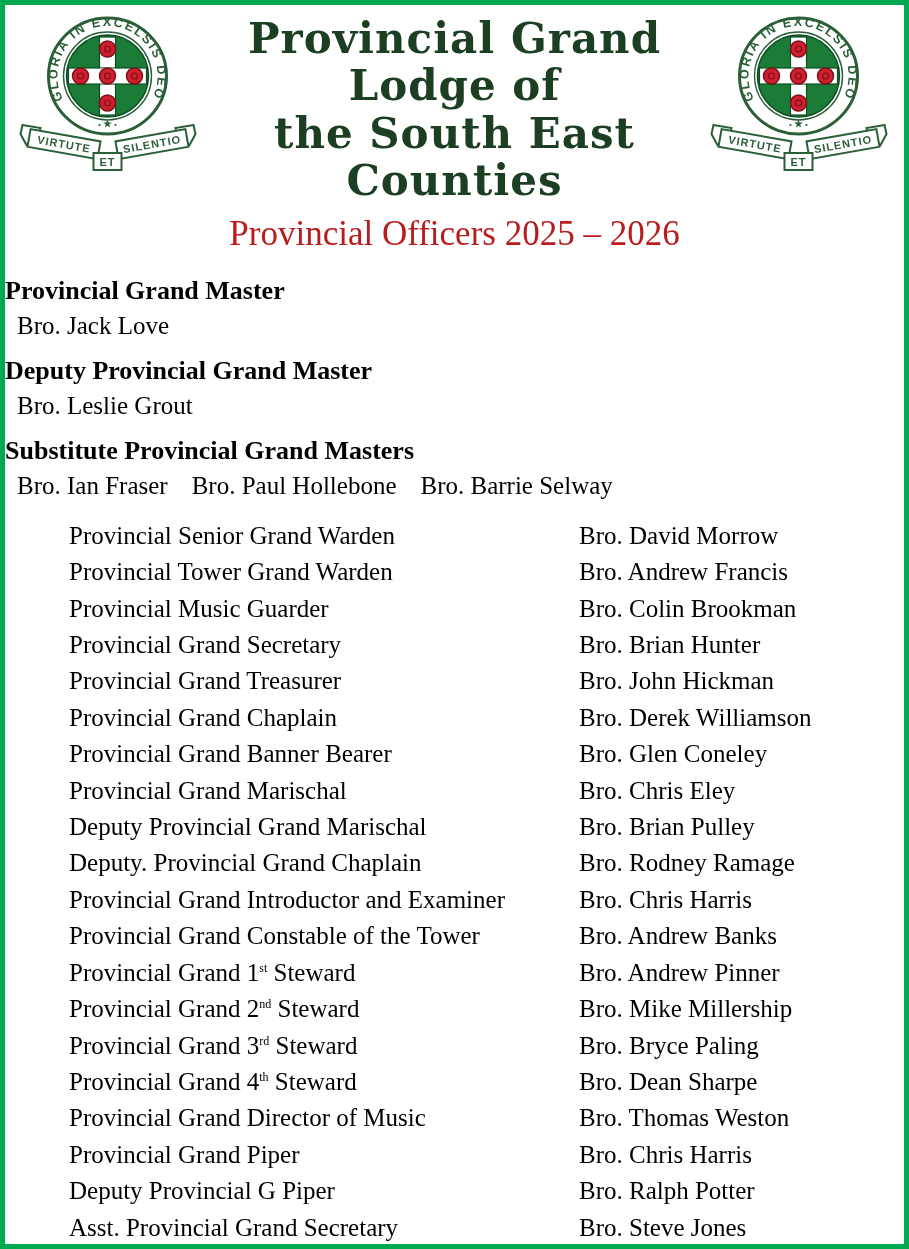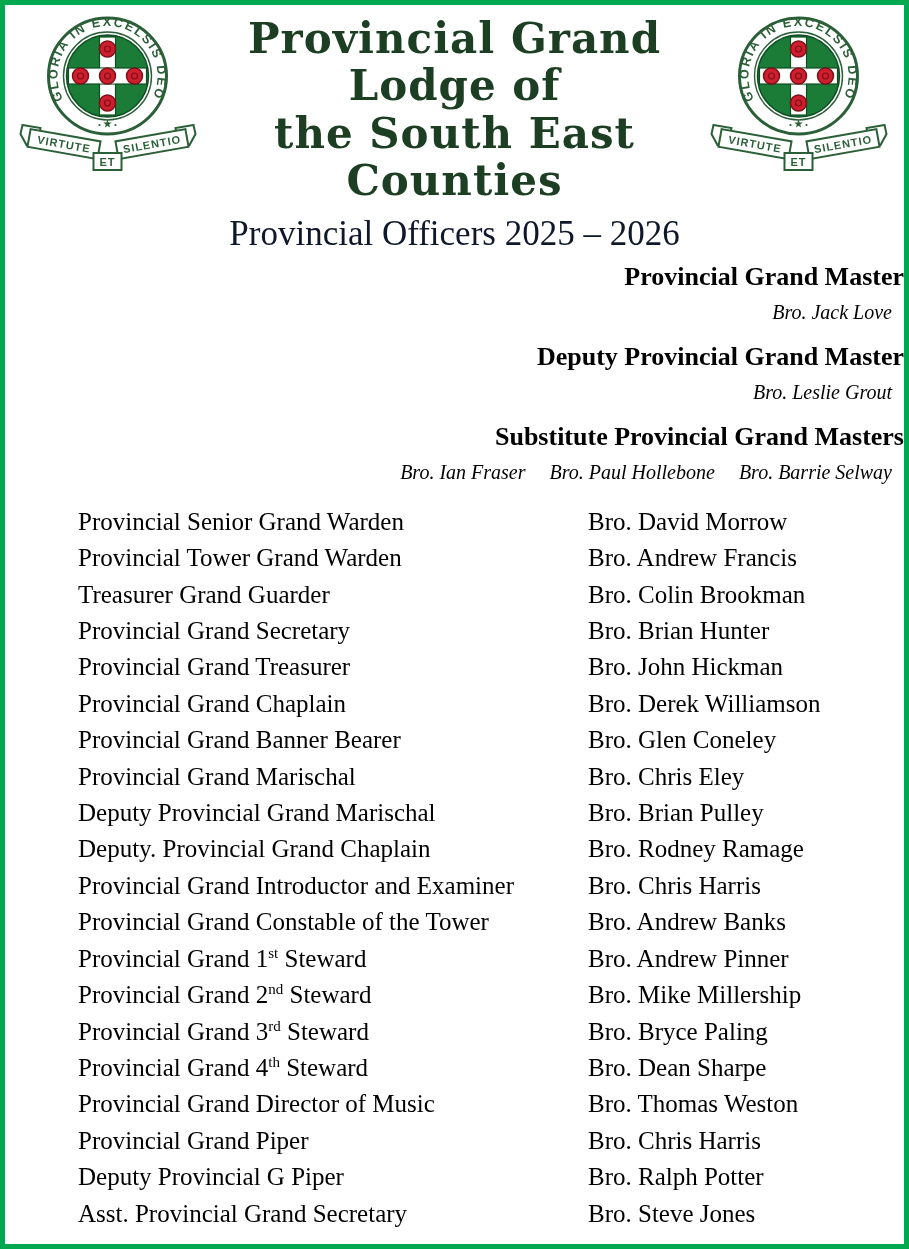--- a/index.html
+++ b/index.html
@@ -26,34 +26,34 @@
     font-family:"DejaVu Serif",serif;
     font-weight:bold;
     font-size:42px;
     line-height:1.13;
     color:#1C3E22;
     letter-spacing:1px;
   }
   .subtitle{
     font-family:"Liberation Serif",serif;
     font-size:35px;
-    color:#0f172a;
+    color:#b91c1c;
     margin-top:9px;
   }
   
-  .leaders{text-align:right;margin-top:6px;}
+  .leaders{text-align:left;margin-top:20px;}
   .leader-block{margin-bottom:10px;}
   .leader-title{font-size:26px;font-weight:bold;line-height:34px;}
-  .leader-names{font-size:20px;line-height:36px;font-style:italic;}
+  .leader-names{font-size:25px;line-height:36px;}
   .leader-name{margin:0 12px;}
   
   .roster{margin:14px 20px 0 64px;}
-  .roster-row{display:flex;font-size:25px;line-height:36.4px;margin-left:9px;}
+  .roster-row{display:flex;font-size:25px;line-height:36.4px;}
   .office{width:510px;flex:0 0 auto;}
-  .office sup{font-size:15px;line-height:0;}
+  .office sup{font-size:12px;line-height:0;}
   .name{flex:1;}
   
   .crest-motto{
     font-family:"Liberation Sans",sans-serif;
     font-size:12.5px;font-weight:bold;letter-spacing:2px;
     fill:#2B5F38;
   }
   .ribbon-text{
     font-family:"Liberation Sans",sans-serif;
     font-size:11px;font-weight:bold;letter-spacing:1px;
@@ -166,21 +166,21 @@
 <div class="roster" id="roster">
     <div class="roster-row">
       <span class="office">Provincial Senior Grand Warden</span>
       <span class="name">Bro. David Morrow</span>
     </div>
     <div class="roster-row">
       <span class="office">Provincial Tower Grand Warden</span>
       <span class="name">Bro. Andrew Francis</span>
     </div>
     <div class="roster-row">
-      <span class="office">Treasurer Grand Guarder</span>
+      <span class="office">Provincial Music Guarder</span>
       <span class="name">Bro. Colin Brookman</span>
     </div>
     <div class="roster-row">
       <span class="office">Provincial Grand Secretary</span>
       <span class="name">Bro. Brian Hunter</span>
     </div>
     <div class="roster-row">
       <span class="office">Provincial Grand Treasurer</span>
       <span class="name">Bro. John Hickman</span>
     </div>

